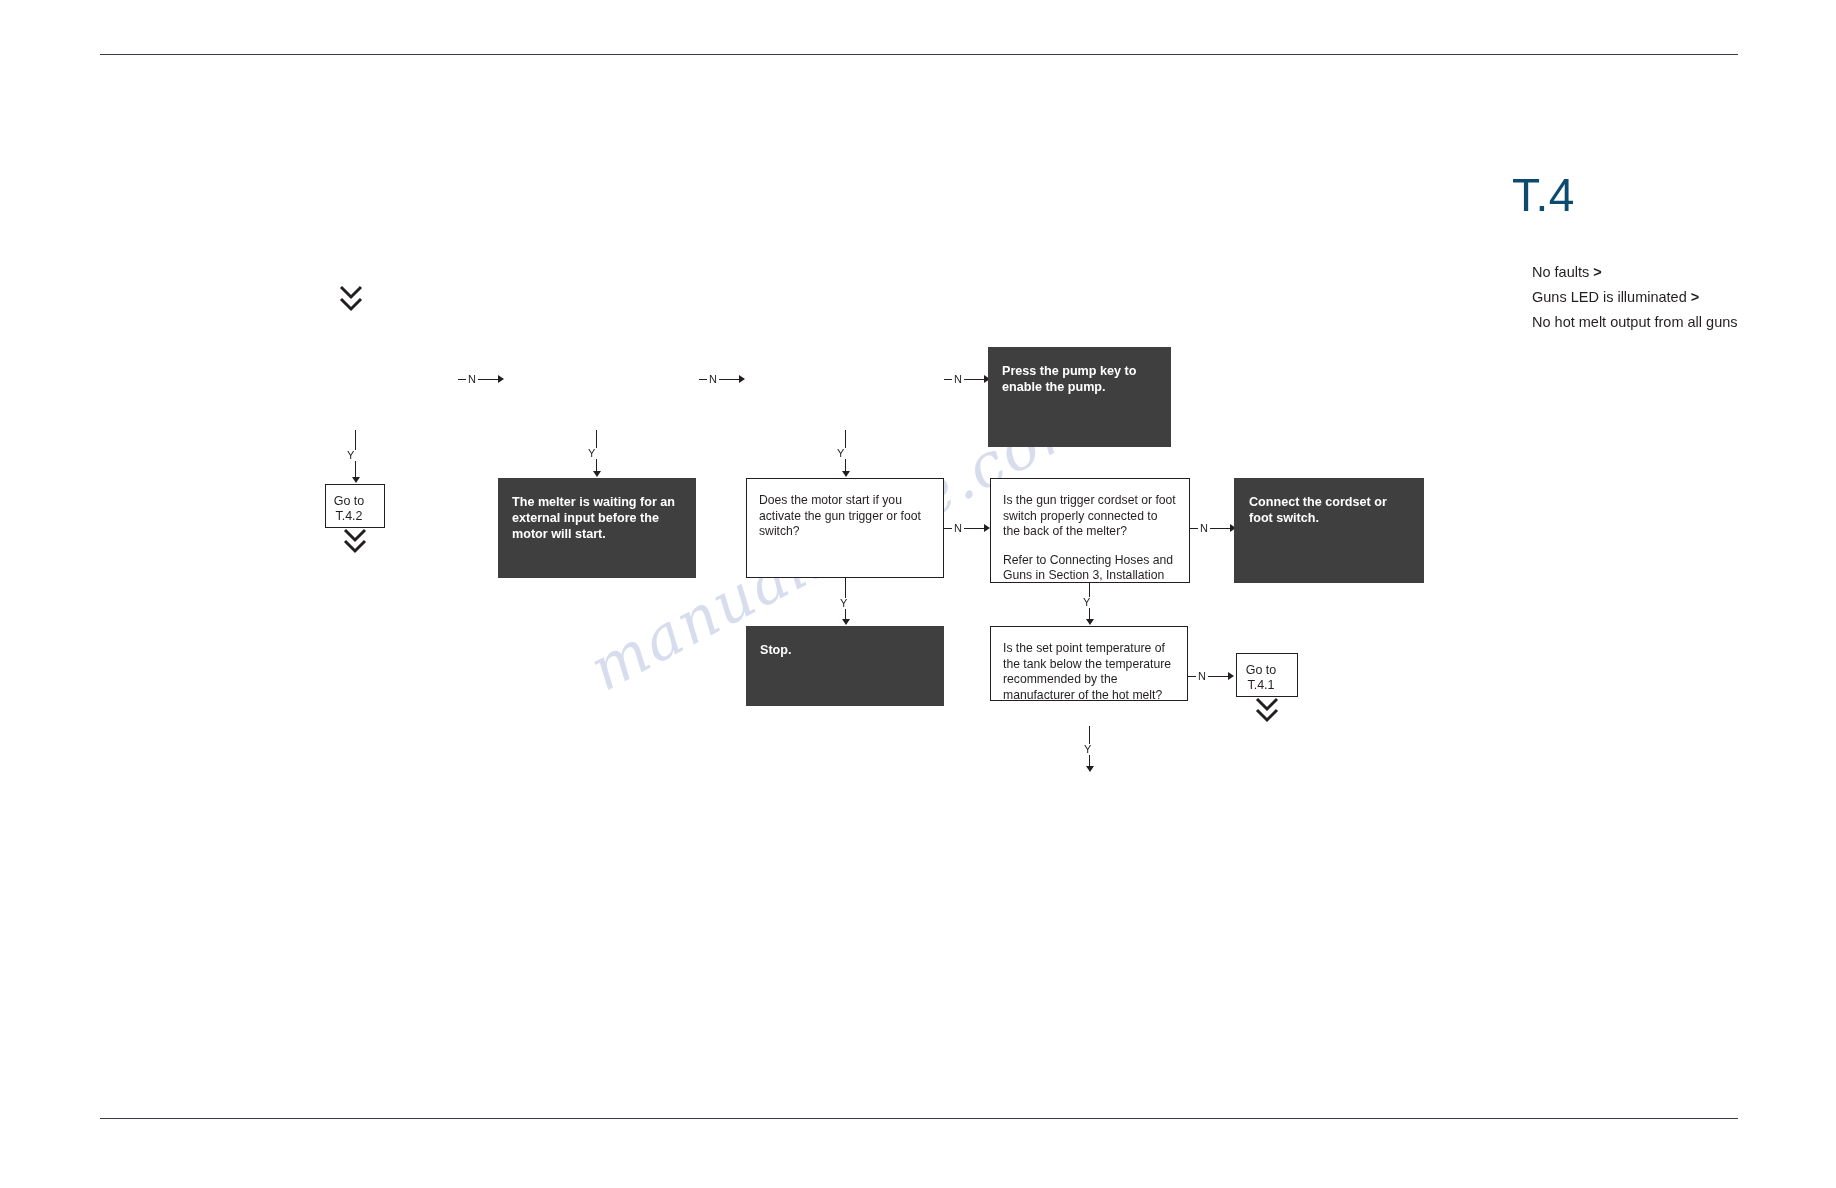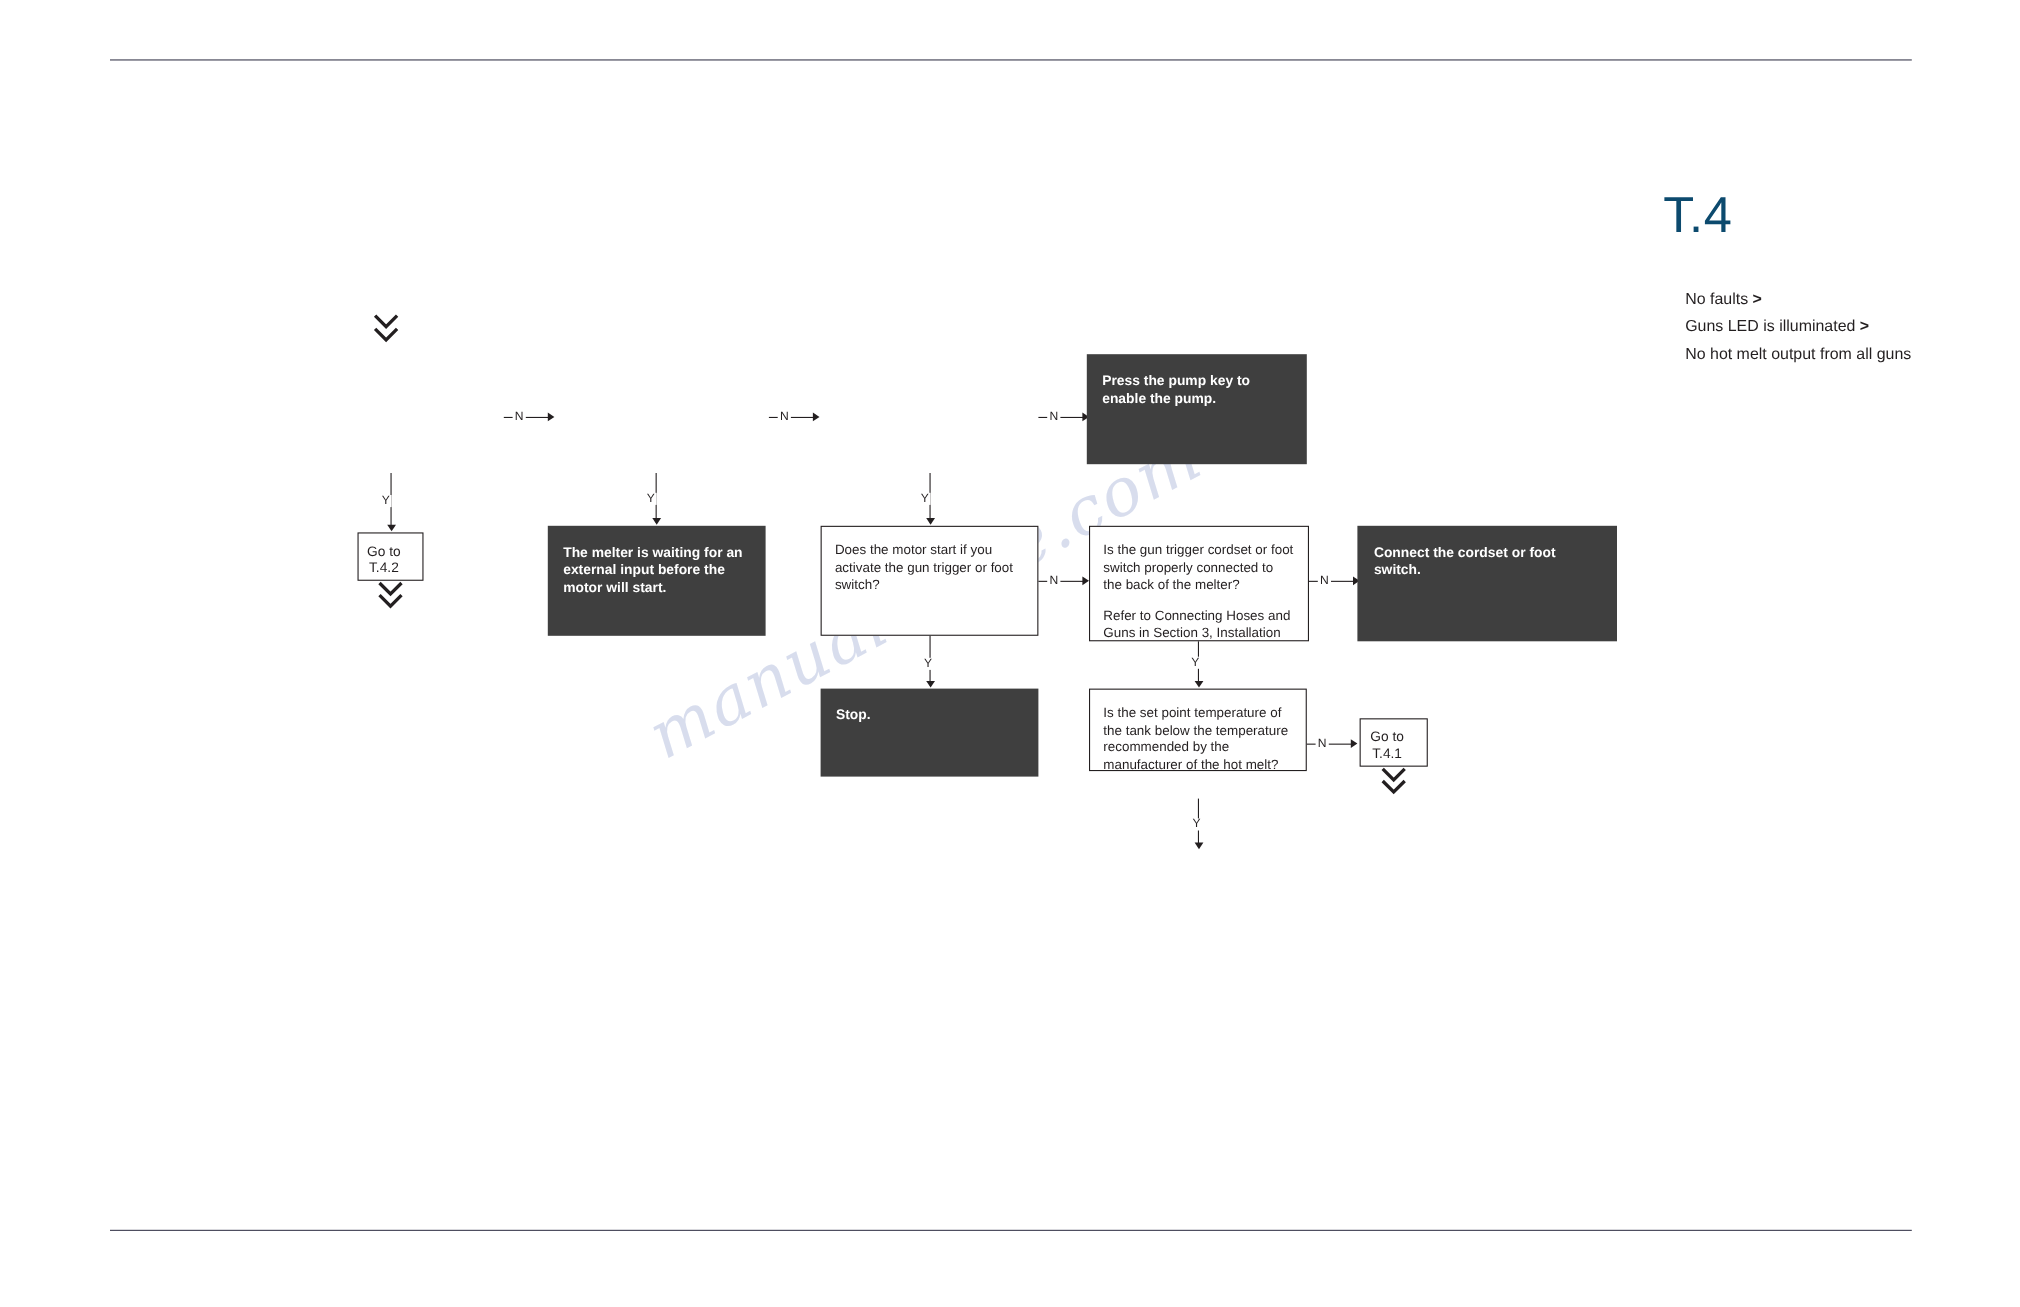--- a/index.html
+++ b/index.html
@@ -139,21 +139,21 @@
 
   <div class="ln h" style="left:699px;top:379px;width:44px;"></div>
   <div class="arrow-r" style="left:739px;top:375px;"></div>
   <div class="lbl" style="left:707px;top:374px;">N</div>
 
 
   <div class="ln h" style="left:944px;top:379px;width:44px;"></div>
   <div class="arrow-r" style="left:984px;top:375px;"></div>
   <div class="lbl" style="left:952px;top:374px;">N</div>
 
-  <div class="box dark" id="n4" style="left:988px;top:322px;width:200px;height:100px;">
+  <div class="box dark" id="n4" style="left:988px;top:347px;width:183px;height:100px;">
     <p>Press the pump key to enable the pump.</p>
   </div>
 
   <div class="ln v" style="left:355px;top:430px;height:51px;"></div>
   <div class="arrow-d" style="left:352px;top:477px;"></div>
   <div class="lbl" style="left:345px;top:450px;">Y</div>
 
   <div class="box goto" id="n5" style="left:325px;top:484px;width:60px;height:44px;">
     <div>Go to</div>
     <div>T.4.2</div>
@@ -188,21 +188,21 @@
 
   <div class="box" id="n8" style="left:990px;top:478px;width:200px;height:105px;">
     <p>Is the gun trigger cordset or foot switch  properly connected to the back of the melter?</p>
     <p>Refer to Connecting Hoses and Guns in Section 3, Installation</p>
   </div>
 
   <div class="ln h" style="left:1190px;top:528px;width:44px;"></div>
   <div class="arrow-r" style="left:1230px;top:524px;"></div>
   <div class="lbl" style="left:1198px;top:523px;">N</div>
 
-  <div class="box dark" id="n9" style="left:1234px;top:478px;width:236px;height:105px;padding-left:15px;">
+  <div class="box dark" id="n9" style="left:1234px;top:478px;width:190px;height:105px;padding-left:15px;">
     <p>Connect the cordset or foot switch.</p>
   </div>
 
   <div class="ln v" style="left:845px;top:578px;height:45px;"></div>
   <div class="arrow-d" style="left:842px;top:619px;"></div>
   <div class="lbl" style="left:838px;top:598px;">Y</div>
 
   <div class="box dark" id="n10" style="left:746px;top:626px;width:198px;height:80px;">
     <p>Stop.</p>
   </div>

